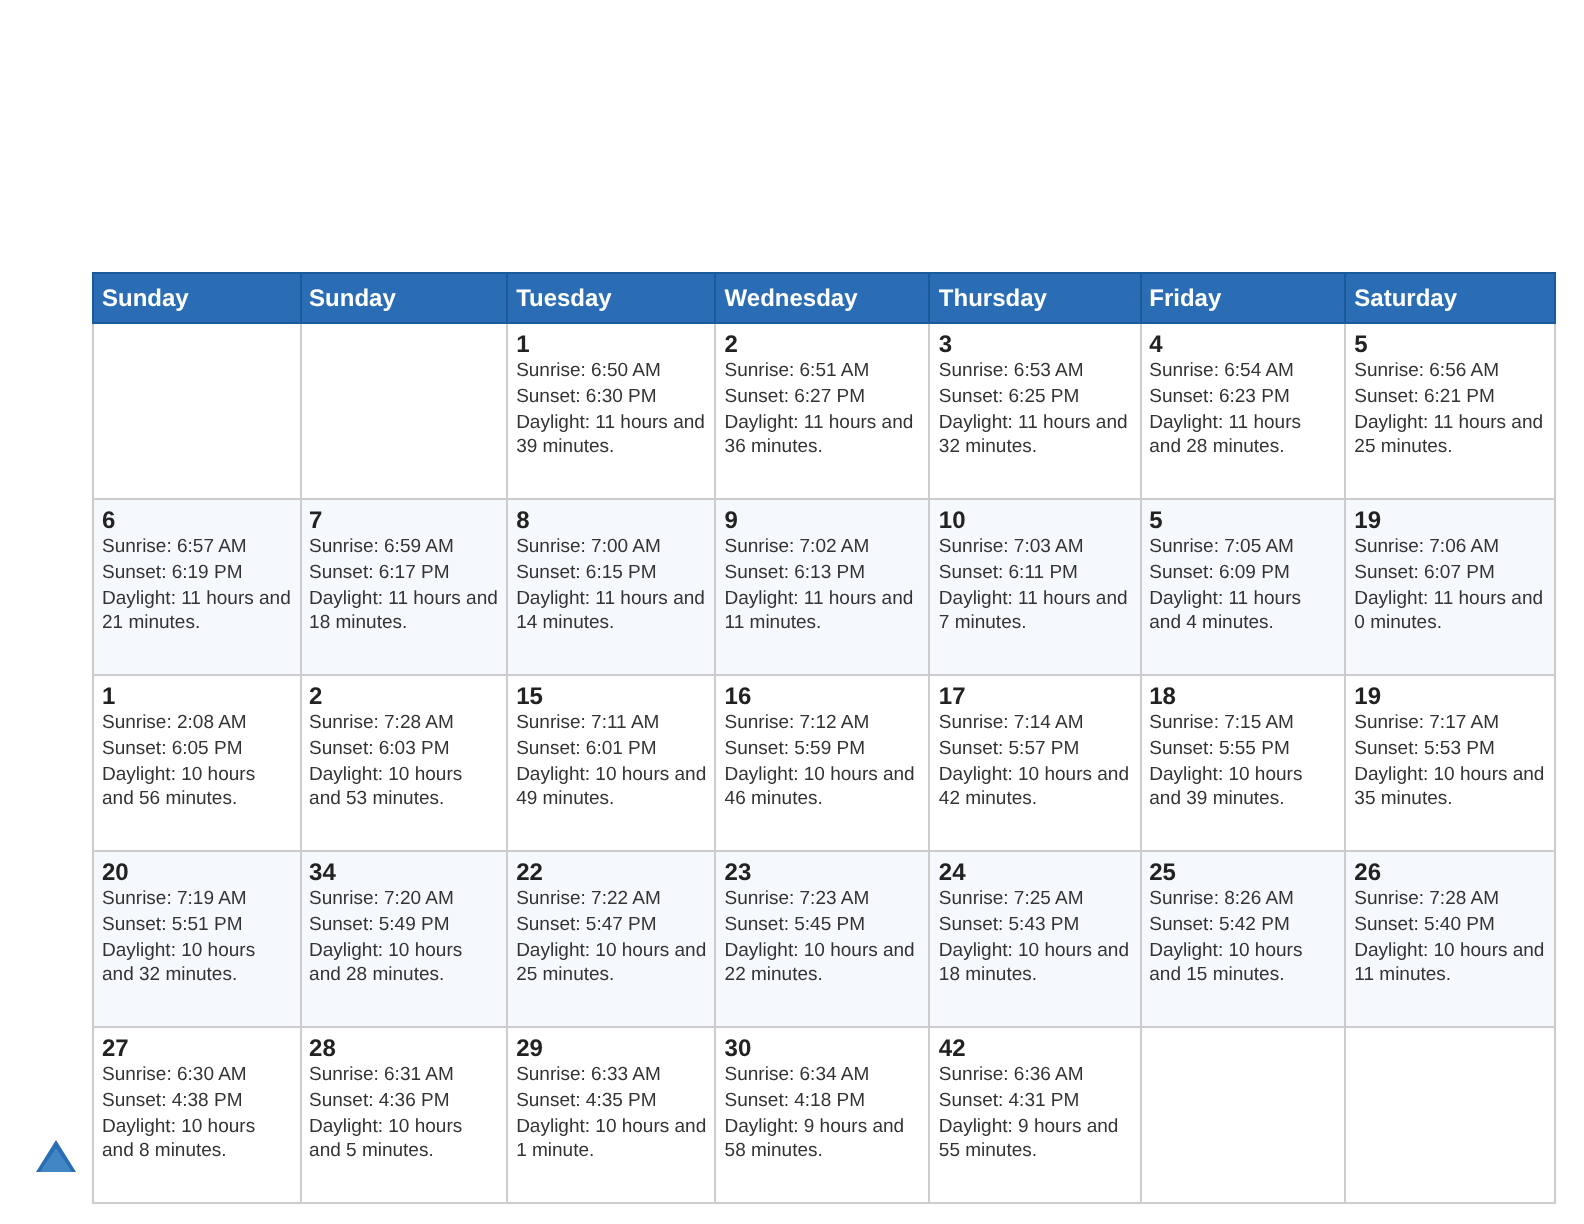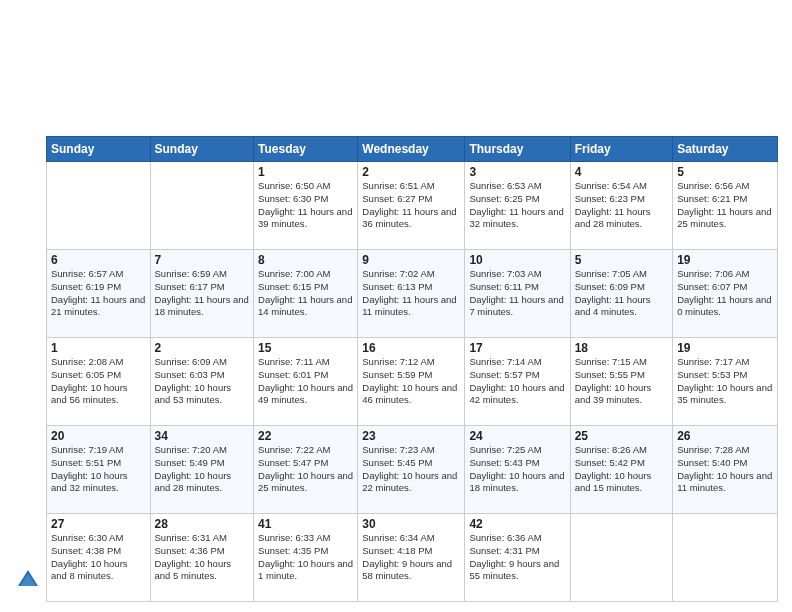--- a/index.html
+++ b/index.html
@@ -221,21 +221,21 @@
         </tr>
         <tr>
           <td>
             <span class="day-num">1</span>
             <div class="day-info">Sunrise: 2:08 AM
 Sunset: 6:05 PM
 Daylight: 10 hours and 56 minutes.</div>
           </td>
           <td>
             <span class="day-num">2</span>
-            <div class="day-info">Sunrise: 6:09 AM
+            <div class="day-info">Sunrise: 7:28 AM
 Sunset: 6:03 PM
 Daylight: 10 hours and 53 minutes.</div>
           </td>
           <td>
             <span class="day-num">15</span>
             <div class="day-info">Sunrise: 7:11 AM
 Sunset: 6:01 PM
 Daylight: 10 hours and 49 minutes.</div>
           </td>
           <td>
@@ -314,21 +314,21 @@
 Sunset: 4:38 PM
 Daylight: 10 hours and 8 minutes.</div>
           </td>
           <td>
             <span class="day-num">28</span>
             <div class="day-info">Sunrise: 6:31 AM
 Sunset: 4:36 PM
 Daylight: 10 hours and 5 minutes.</div>
           </td>
           <td>
-            <span class="day-num">41</span>
+            <span class="day-num">29</span>
             <div class="day-info">Sunrise: 6:33 AM
 Sunset: 4:35 PM
 Daylight: 10 hours and 1 minute.</div>
           </td>
           <td>
             <span class="day-num">30</span>
             <div class="day-info">Sunrise: 6:34 AM
 Sunset: 4:18 PM
 Daylight: 9 hours and 58 minutes.</div>
           </td>

